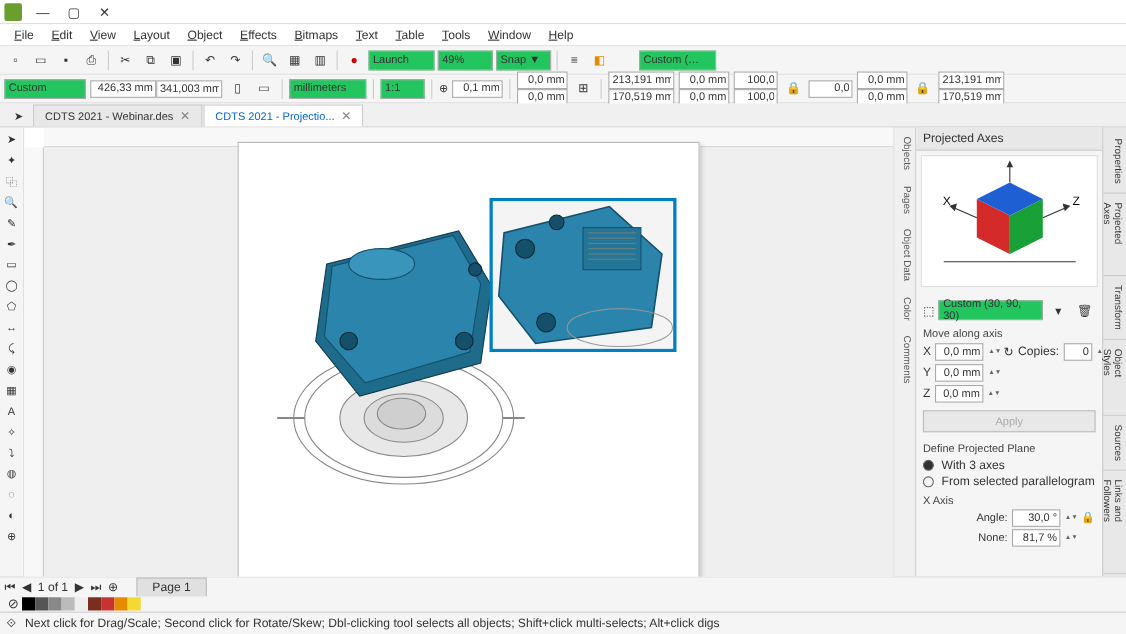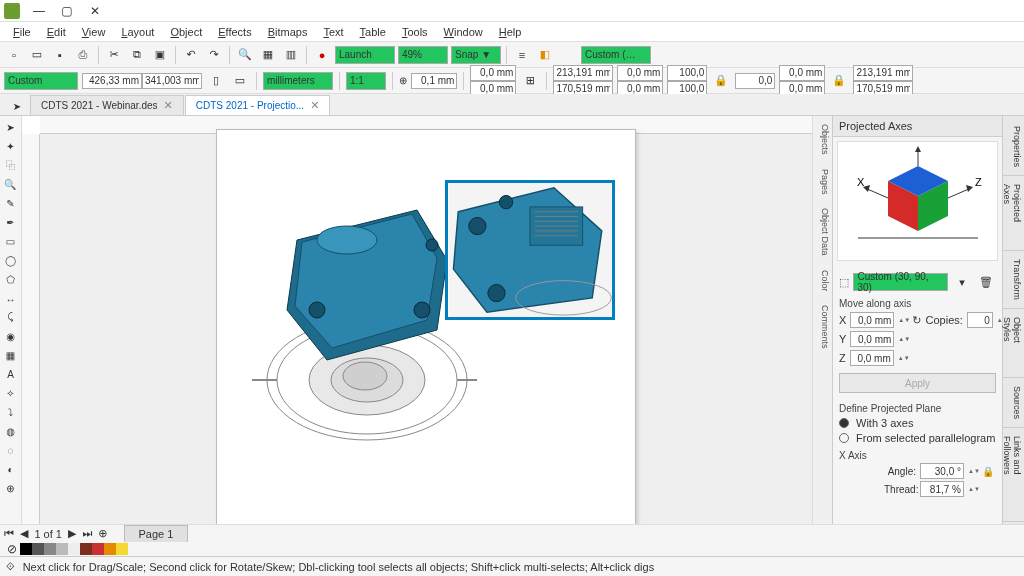--- a/index.html
+++ b/index.html
@@ -297,21 +297,21 @@
 
       <div class="axis-block">
           <div class="section-h">X Axis</div>
         <div class="axis-row">
             <span class="lbl">Angle:</span>
             <input class="ninput" value="30,0 °" style="">
             <span class="spin">▲▼</span>
             <span class="lock">🔒</span>
           </div>
         <div class="axis-row">
-            <span class="lbl">Thread:</span>
+            <span class="lbl">None:</span>
             <input class="ninput" value="81,7 %" style="">
             <span class="spin">▲▼</span>
             <span class="lock"></span>
           </div>
         </div>
       
       
     </div>
   </div>
 

